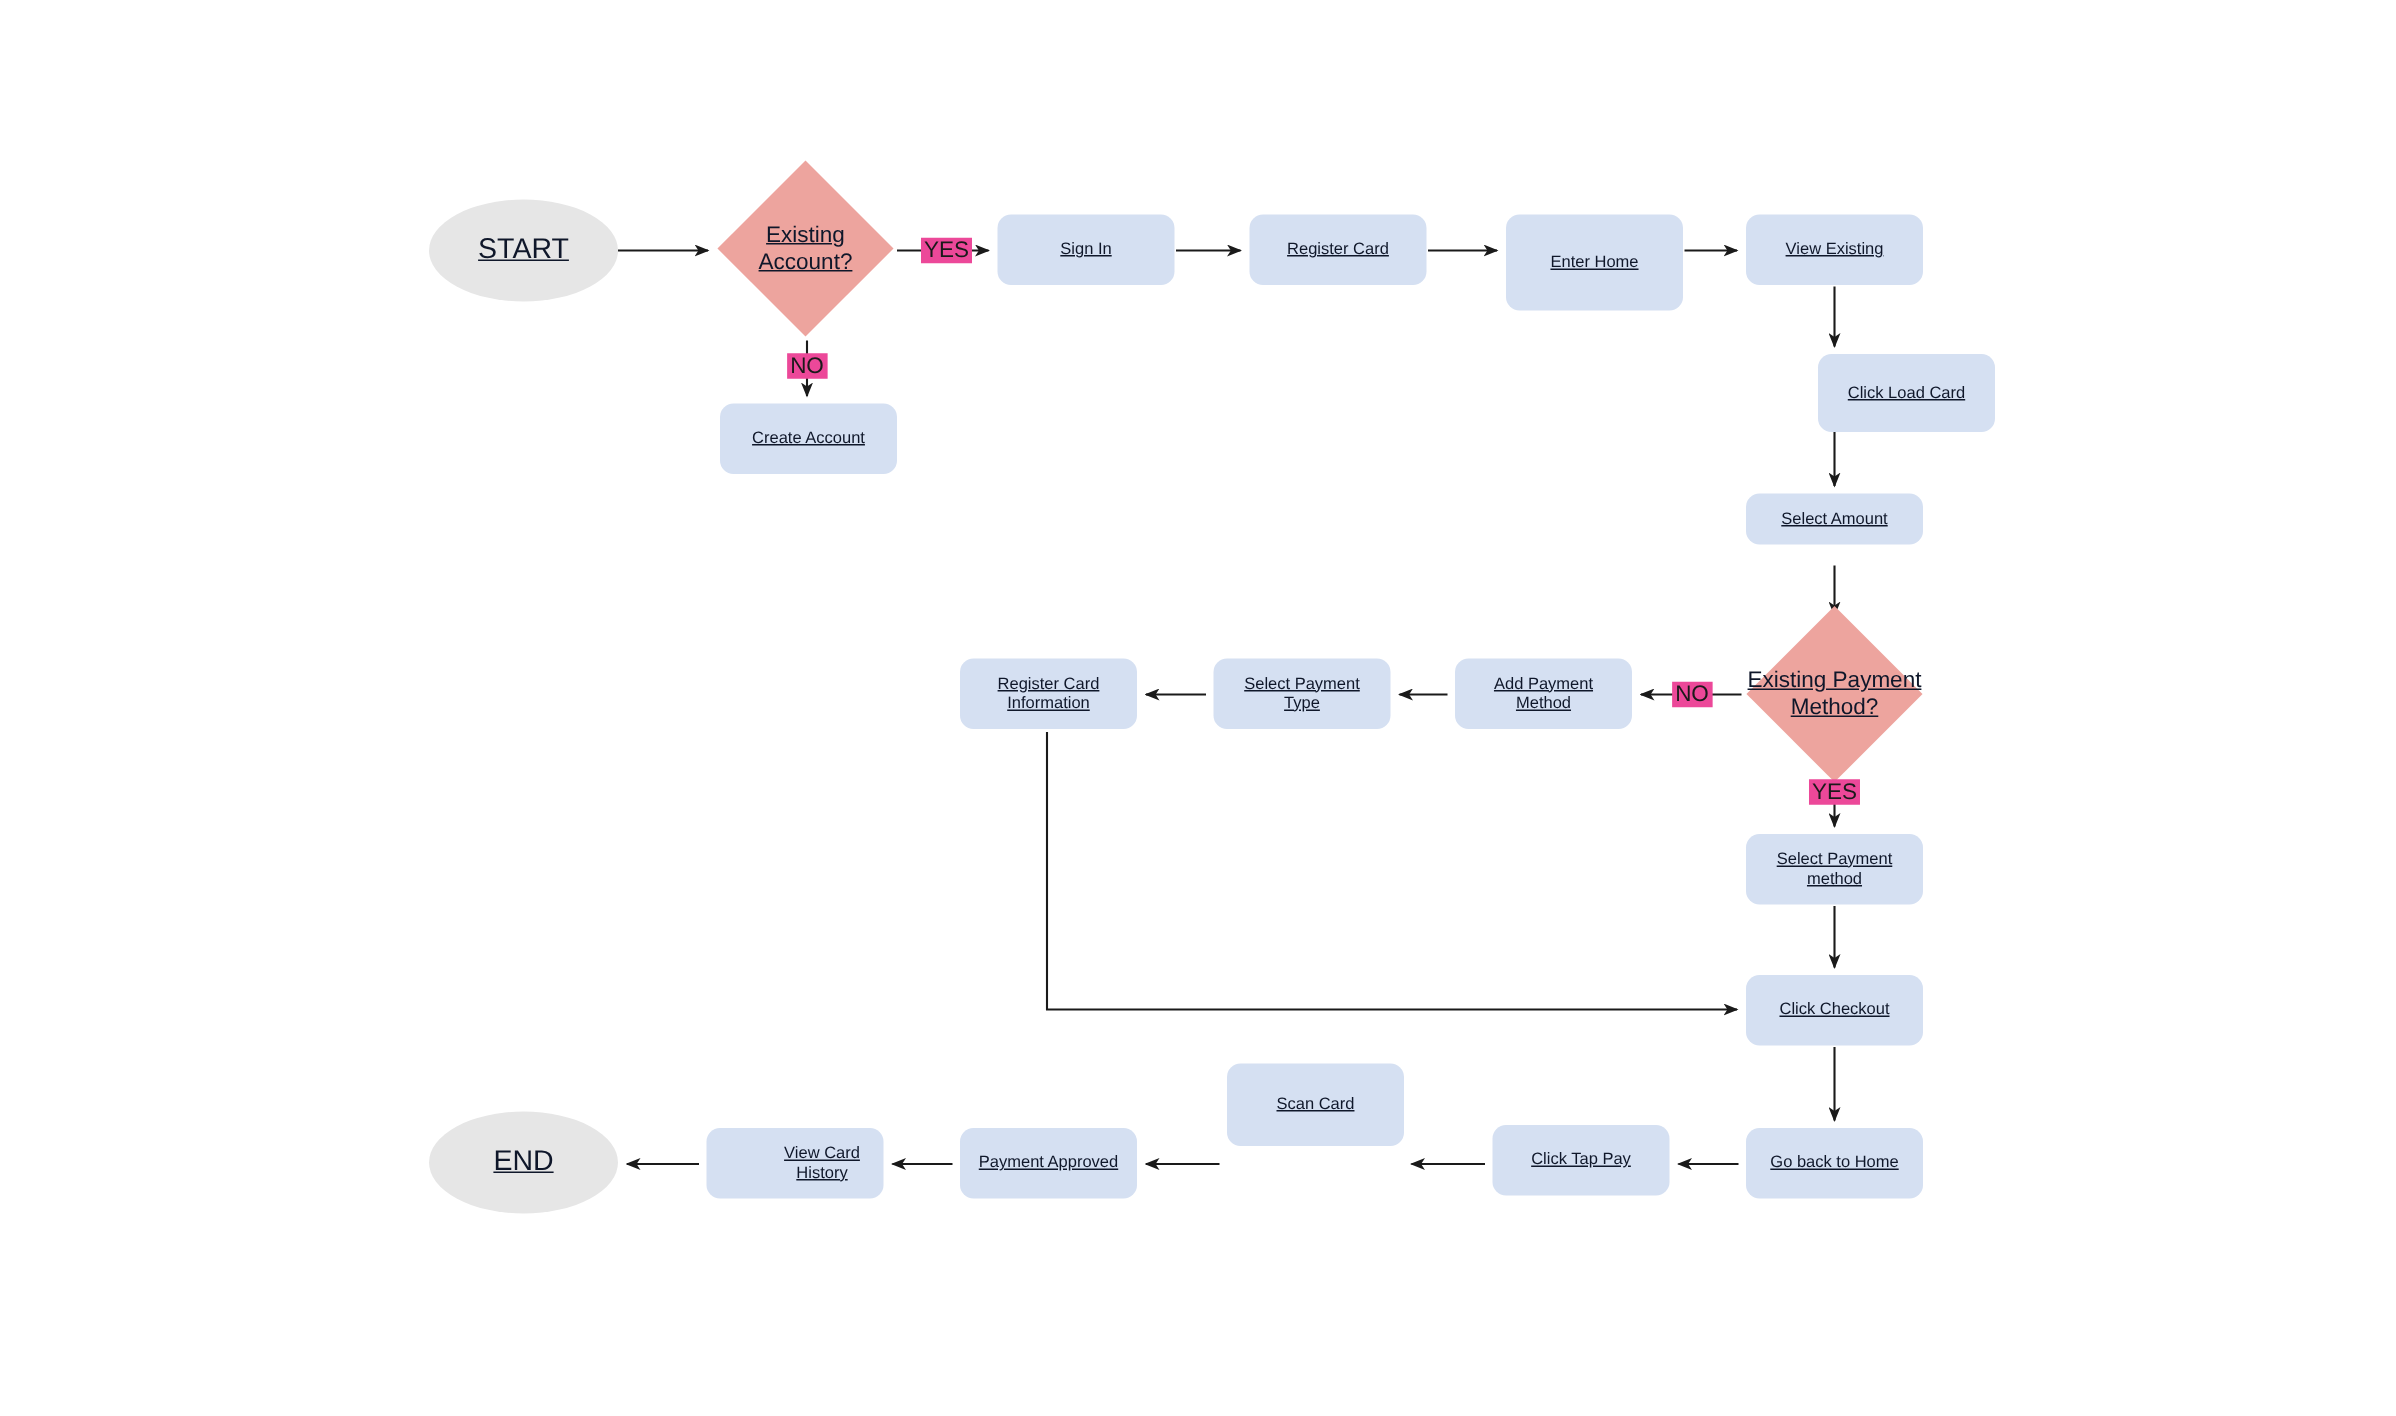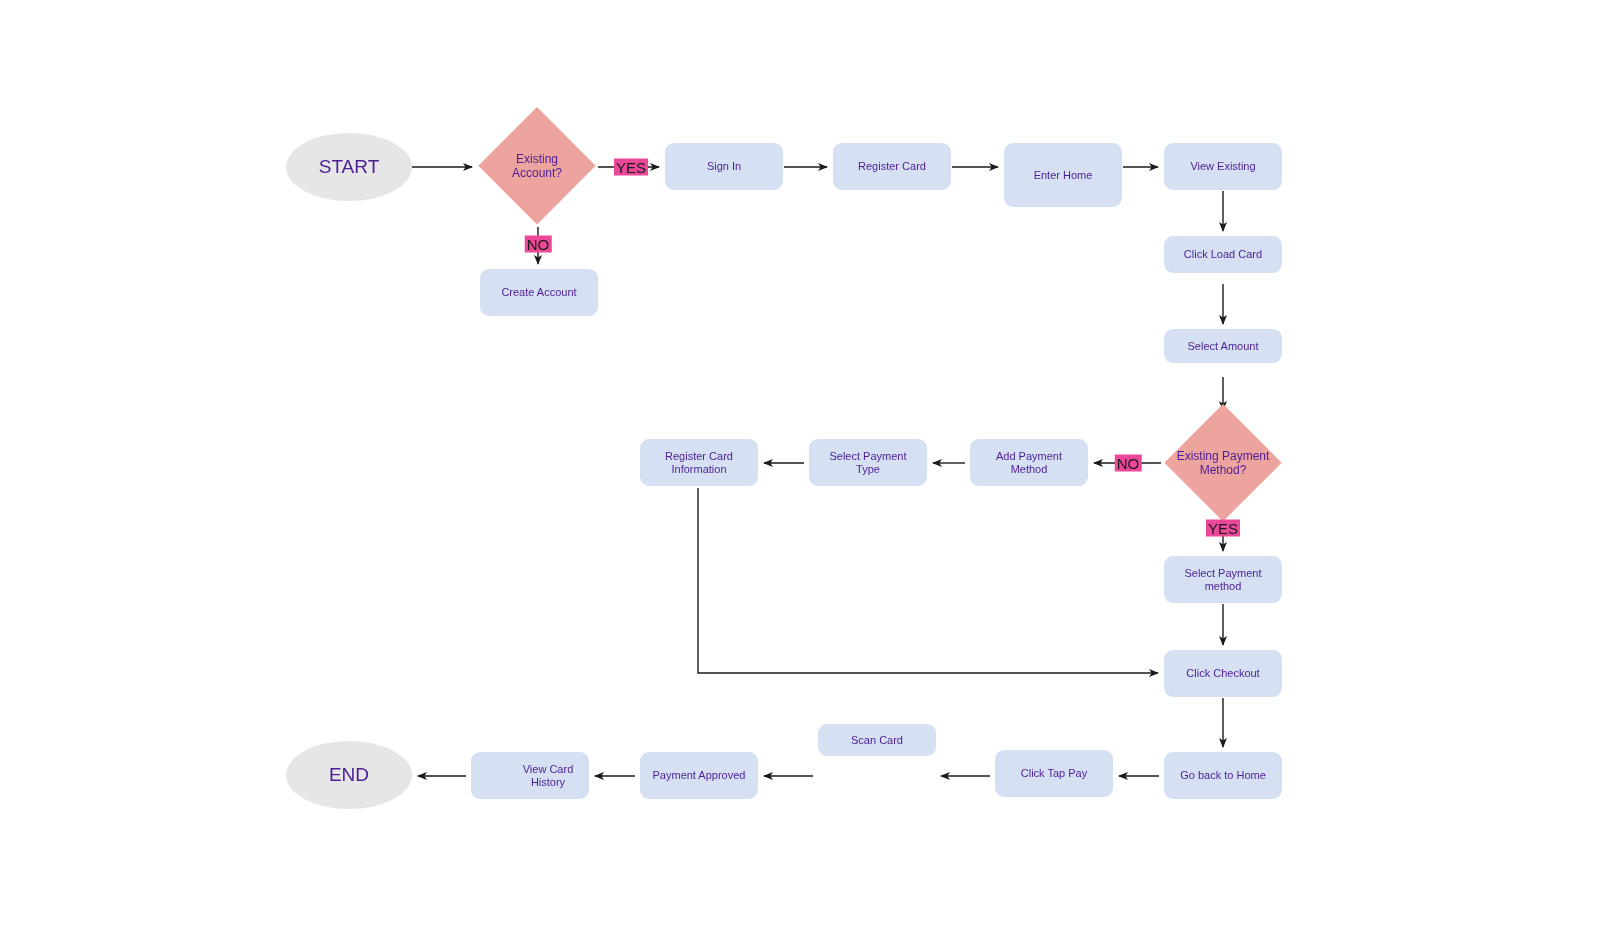--- a/index.html
+++ b/index.html
@@ -26,37 +26,38 @@
     height: 944px;
     pointer-events: none;
   }
   .node {
     position: absolute;
     box-sizing: border-box;
     display: flex;
     align-items: center;
     justify-content: center;
     text-align: center;
-    color: #4c1d95;
+    color: #0f172a;
     line-height: 1.18;
     white-space: pre-line;
+    text-decoration: underline;
   }
   .node.process {
     background: #d5e0f2;
     border-radius: 9px;
     font-size: 11px;
   }
   .node.terminator {
     background: #e6e6e6;
     border-radius: 50%;
     font-size: 19px;
   }
   .node.decision-wrap {
     background: transparent;
-    font-size: 12px;
+    font-size: 15px;
     justify-content: center;
   }
   .diamond-shape {
     position: absolute;
     left: 0;
     top: 0;
     width: 100%;
     height: 100%;
   }
   .diamond-shape > div {
@@ -123,36 +124,36 @@
 
   <div id="nodes-layer">
       <div class="node terminator" style="left: 286px; top: 133px; width: 126px; height: 68px; background: rgb(230, 230, 230);"><span>START</span></div>
       <div class="node decision-wrap" style="left: 478px; top: 107px; width: 118px; height: 118px;"><div class="diamond-shape"><div style="background: rgb(237, 164, 158);"></div></div><div class="diamond-label">Existing
 Account?</div></div>
       <div class="node process" style="left: 665px; top: 143px; width: 118px; height: 47px; background: rgb(213, 224, 242);"><span>Sign In</span></div>
       <div class="node process" style="left: 833px; top: 143px; width: 118px; height: 47px; background: rgb(213, 224, 242);"><span>Register Card</span></div>
       <div class="node process" style="left: 1004px; top: 143px; width: 118px; height: 64px; background: rgb(213, 224, 242);"><span>Enter Home</span></div>
       <div class="node process" style="left: 1164px; top: 143px; width: 118px; height: 47px; background: rgb(213, 224, 242);"><span>View Existing</span></div>
       <div class="node process" style="left: 480px; top: 269px; width: 118px; height: 47px; background: rgb(213, 224, 242);"><span>Create Account</span></div>
-      <div class="node process" style="left: 1164px; top: 236px; width: 118px; height: 37px; background: rgb(213, 224, 242); justify-content: center;"><span>Click Load Card</span></div>
+      <div class="node process" style="left: 1212px; top: 236px; width: 118px; height: 52px; background: rgb(213, 224, 242); justify-content: center;"><span>Click Load Card</span></div>
       <div class="node process" style="left: 1164px; top: 329px; width: 118px; height: 34px; background: rgb(213, 224, 242);"><span>Select Amount</span></div>
       <div class="node decision-wrap" style="left: 1164px; top: 404px; width: 118px; height: 118px;"><div class="diamond-shape"><div style="background: rgb(237, 164, 158);"></div></div><div class="diamond-label">Existing Payment
 Method?</div></div>
       <div class="node process" style="left: 970px; top: 439px; width: 118px; height: 47px; background: rgb(213, 224, 242);"><span>Add Payment
 Method</span></div>
       <div class="node process" style="left: 809px; top: 439px; width: 118px; height: 47px; background: rgb(213, 224, 242);"><span>Select Payment
 Type</span></div>
       <div class="node process" style="left: 640px; top: 439px; width: 118px; height: 47px; background: rgb(213, 224, 242);"><span>Register Card
 Information</span></div>
       <div class="node process" style="left: 1164px; top: 556px; width: 118px; height: 47px; background: rgb(213, 224, 242);"><span>Select Payment
 method</span></div>
       <div class="node process" style="left: 1164px; top: 650px; width: 118px; height: 47px; background: rgb(213, 224, 242);"><span>Click Checkout</span></div>
       <div class="node process" style="left: 1164px; top: 752px; width: 118px; height: 47px; background: rgb(213, 224, 242);"><span>Go back to Home</span></div>
       <div class="node process" style="left: 995px; top: 750px; width: 118px; height: 47px; background: rgb(213, 224, 242);"><span>Click Tap Pay</span></div>
-      <div class="node process" style="left: 818px; top: 724px; width: 118px; height: 32px; background: rgb(213, 224, 242);"><span>Scan Card</span></div>
+      <div class="node process" style="left: 818px; top: 709px; width: 118px; height: 55px; background: rgb(213, 224, 242);"><span>Scan Card</span></div>
       <div class="node process" style="left: 640px; top: 752px; width: 118px; height: 47px; background: rgb(213, 224, 242);"><span>Payment Approved</span></div>
       <div class="node process" style="left: 471px; top: 752px; width: 118px; height: 47px; background: rgb(213, 224, 242); padding-left: 36px;"><span>View Card History</span></div>
       <div class="node terminator" style="left: 286px; top: 741px; width: 126px; height: 68px; background: rgb(230, 230, 230);"><span>END</span></div>
     </div>
   <div id="labels-layer">
       <div class="edge-label" style="left: 631px; top: 167px;">YES</div>
       <div class="edge-label" style="left: 538px; top: 244px;">NO</div>
       <div class="edge-label" style="left: 1128px; top: 463px;">NO</div>
       <div class="edge-label" style="left: 1223px; top: 528px;">YES</div>
     </div>

